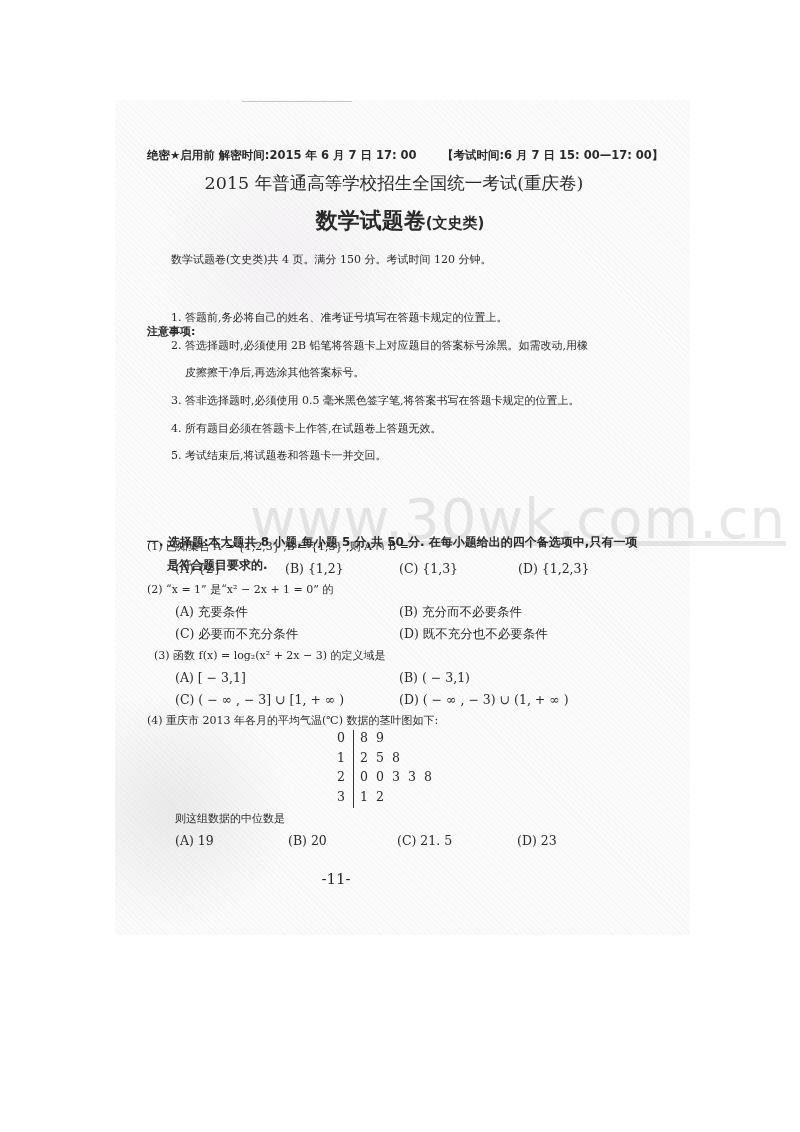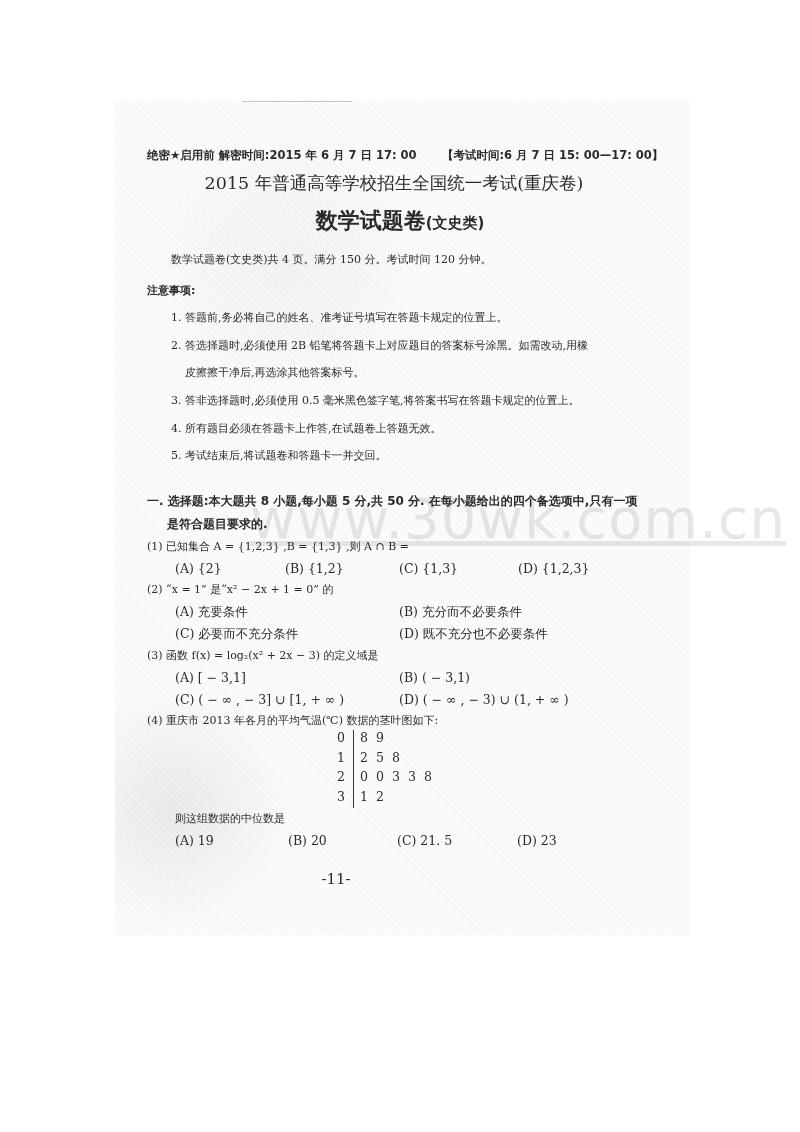--- a/index.html
+++ b/index.html
@@ -17,21 +17,21 @@
   }
   .topline { position: absolute; left: 242px; top: 101px; width: 110px; height: 1px; background: #c8c8c8; }
   .abs { position: absolute; white-space: nowrap; }
   .hdr { top: 148px; left: 147px; font-size: 11.5px; font-weight: bold; font-family: "DejaVu Sans", sans-serif; }
   .hdr .r { position: absolute; left: 285px; }
   .title1 { top: 171px; left: 0; width: 800px; text-align: center; font-size: 17.5px; padding-left: 0; }
   .title1 span { margin-left: -12px; text-align: center; }
   .title2 { top: 206px; left: 0; width: 800px; text-align: center; font-size: 22px; font-weight: bold; font-family: "DejaVu Sans", sans-serif; }
   .title2 small { font-size: 15px; }
   .txt { font-size: 11px; }
-  .bold { font-weight: bold; font-family: "DejaVu Sans", sans-serif; }
+  .bold { font-weight: bold; font-family: "DejaVu Sans", sans-serif; margin-top: 41px; }
   .watermark {
     position: absolute; left: 250px; top: 486px; font-size: 56px; color: rgba(170,170,170,0.28);
     font-family: "DejaVu Sans", sans-serif; letter-spacing: 1px; white-space: nowrap; text-decoration: underline;
   }
   .opt { position: absolute; font-size: 12.5px; white-space: nowrap; }
   .stemleaf { position: absolute; left: 337px; top: 730px; font-size: 12.5px; }
   .sl-row { height: 19.5px; display: flex; }
   .sl-stem { width: 14px; text-align: left; }
   .sl-bar { width: 1px; background: #333; margin: 0 6px 0 2px; }
   .sl-leaves span { display: inline-block; width: 16px; }
@@ -74,21 +74,21 @@
 <div class="opt" style="top:561px;left:285px">(B) {1,2}</div>
 <div class="opt" style="top:561px;left:399px">(C) {1,3}</div>
 <div class="opt" style="top:561px;left:518px">(D) {1,2,3}</div>
 
 <div class="abs txt" style="top:582px;left:147px">(2) “x = 1” 是“x² − 2x + 1 = 0” 的</div>
 <div class="opt" style="top:604px;left:175px">(A) 充要条件</div>
 <div class="opt" style="top:604px;left:399px">(B) 充分而不必要条件</div>
 <div class="opt" style="top:626px;left:175px">(C) 必要而不充分条件</div>
 <div class="opt" style="top:626px;left:399px">(D) 既不充分也不必要条件</div>
 
-<div class="abs txt" style="top:648px;left:147px">(3) 函数 f(x) = log₂(x² + 2x − 3) 的定义域是</div>
+<div class="abs txt" style="top:648px;left:154px">(3) 函数 f(x) = log₂(x² + 2x − 3) 的定义域是</div>
 <div class="opt" style="top:670px;left:175px">(A) [ − 3,1]</div>
 <div class="opt" style="top:670px;left:399px">(B) ( − 3,1)</div>
 <div class="opt" style="top:692px;left:175px">(C) ( − ∞ , − 3] ∪ [1, + ∞ )</div>
 <div class="opt" style="top:692px;left:399px">(D) ( − ∞ , − 3) ∪ (1, + ∞ )</div>
 
 <div class="abs txt" style="top:713px;left:147px">(4) 重庆市 2013 年各月的平均气温(℃) 数据的茎叶图如下:</div>
 
 <div class="stemleaf">
   <div class="sl-row">
     <span class="sl-stem">0</span>

